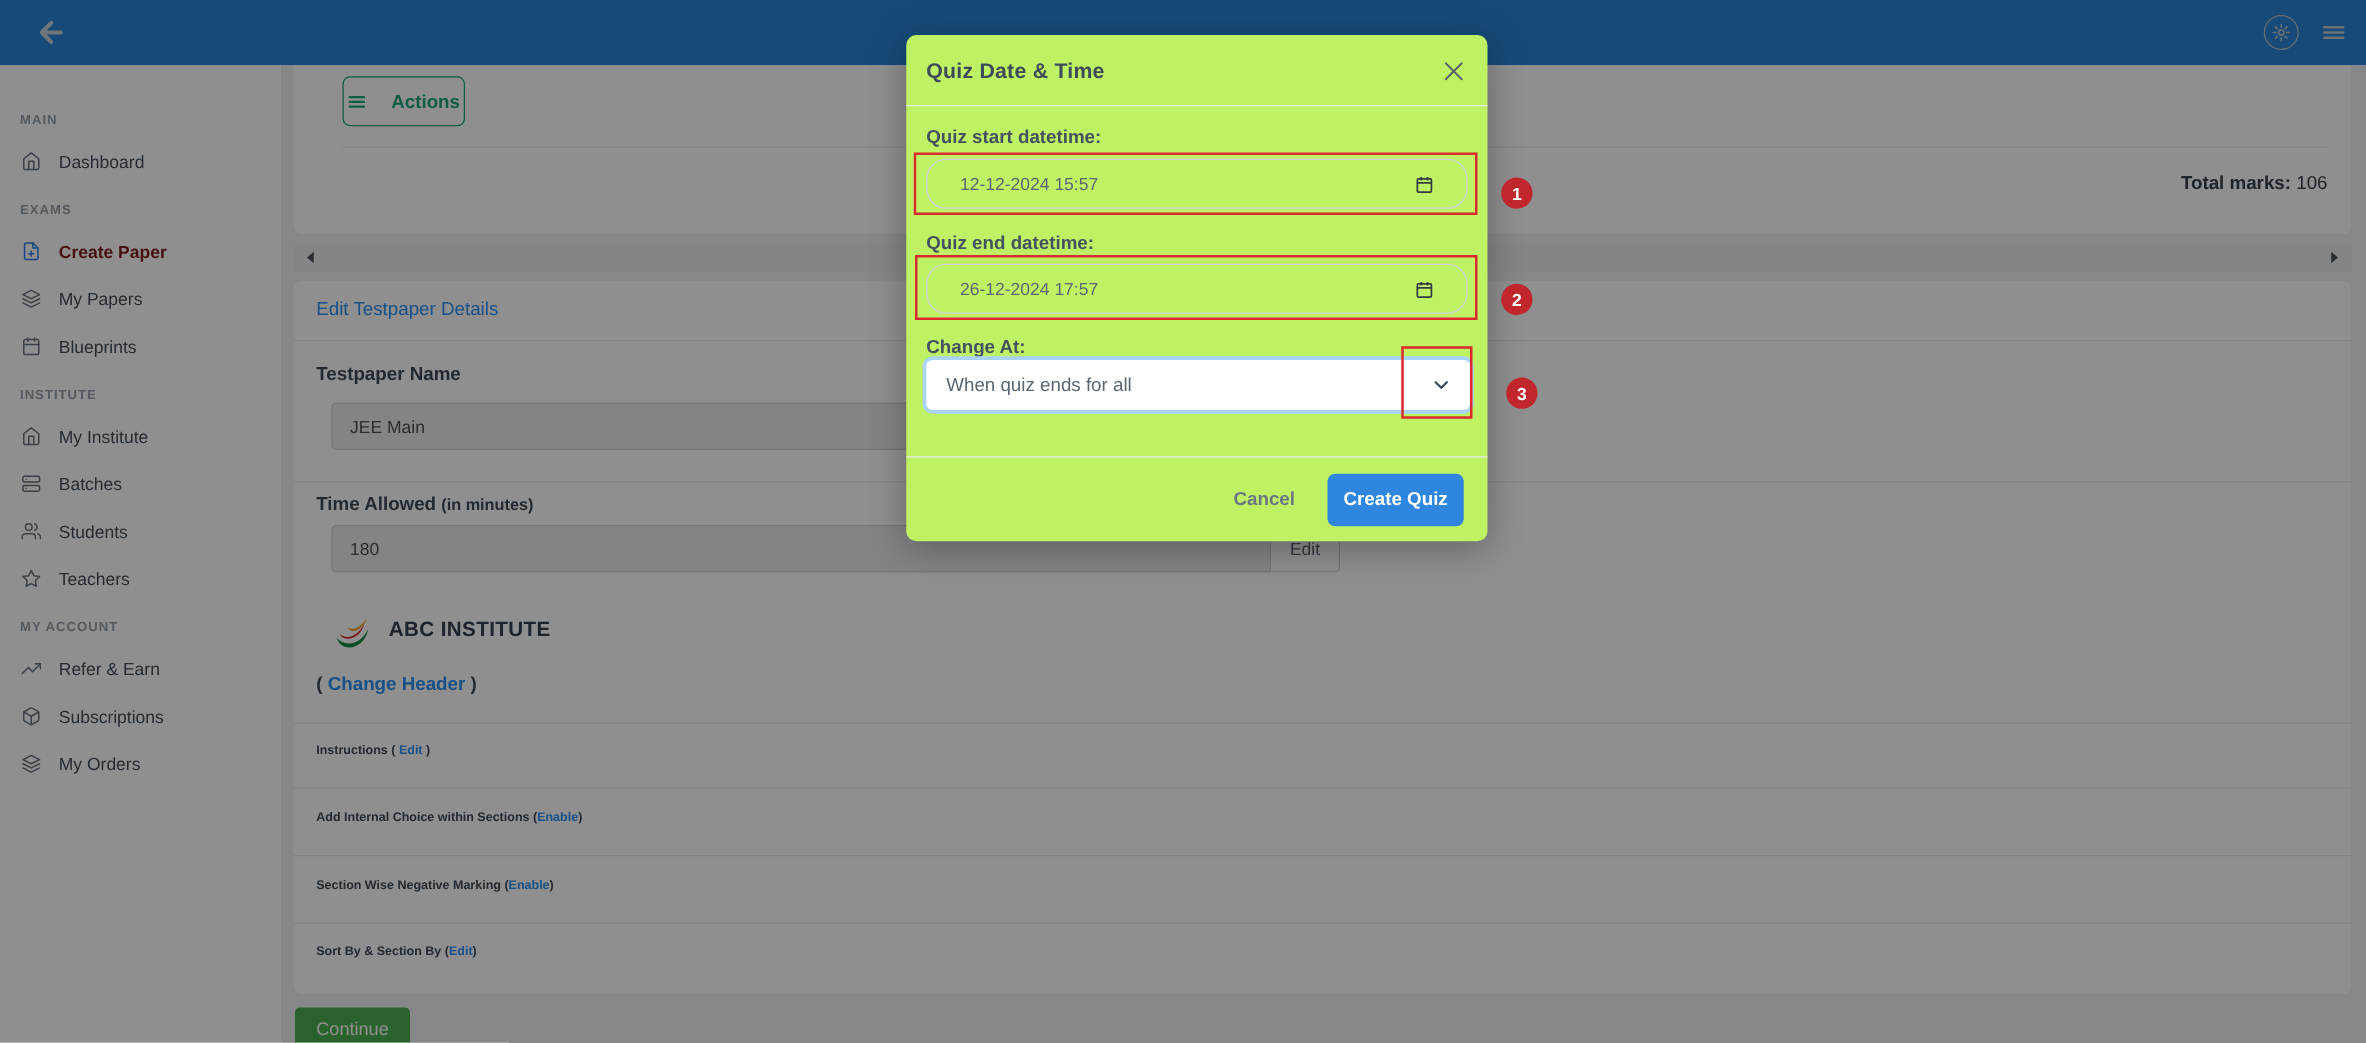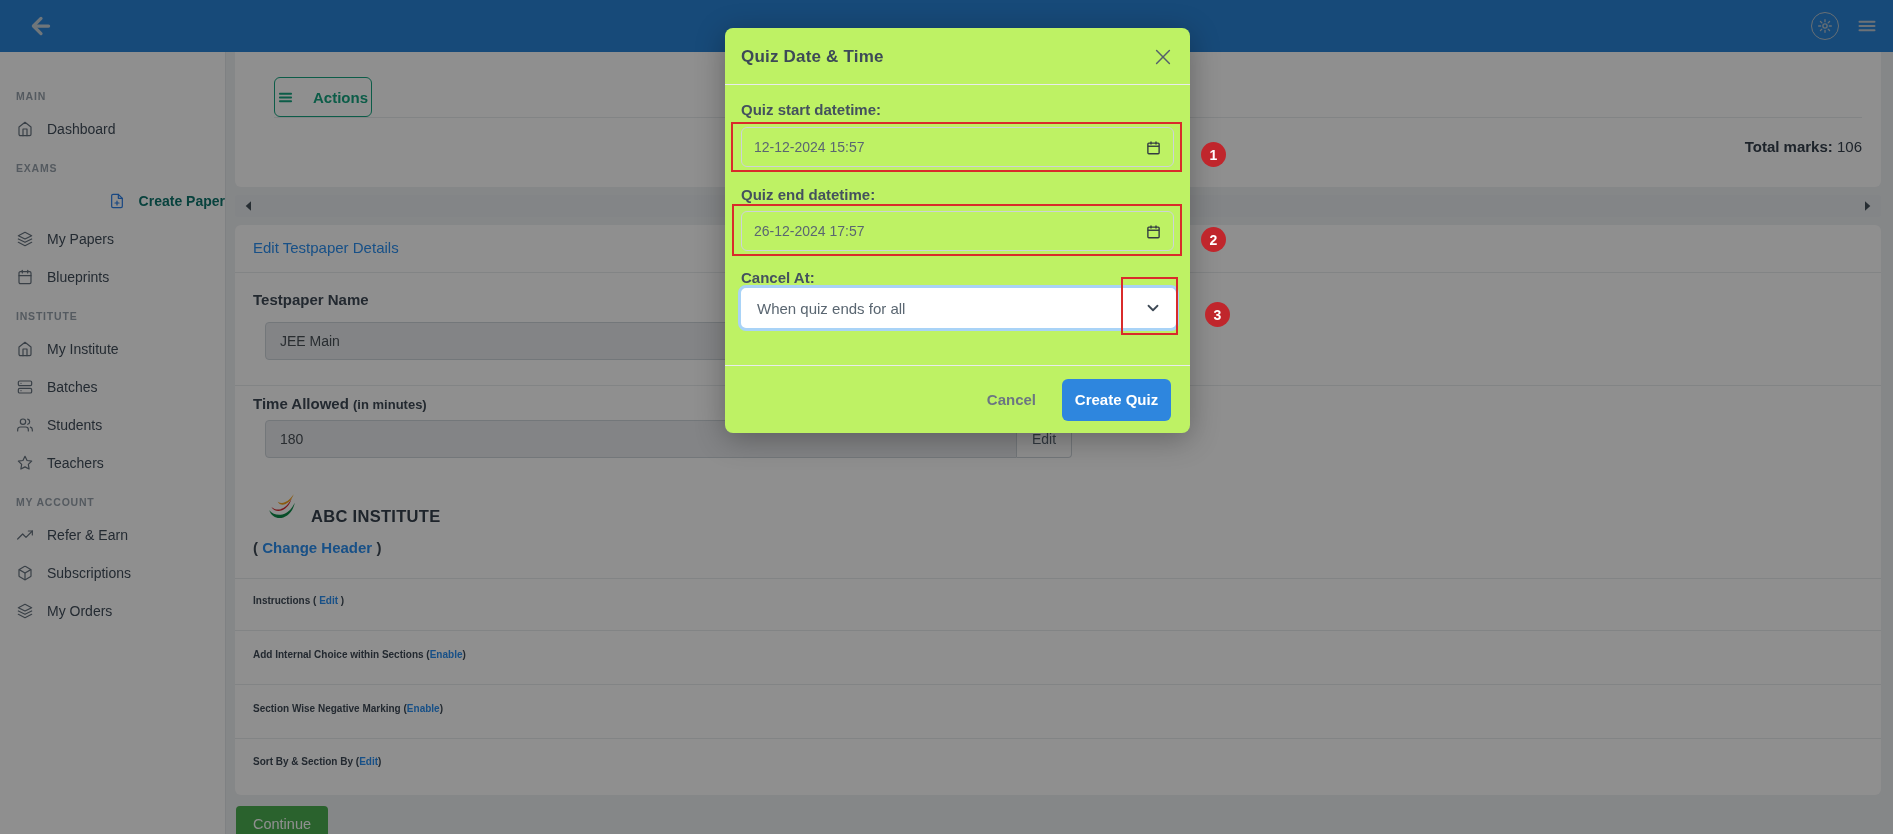--- a/index.html
+++ b/index.html
@@ -13,63 +13,63 @@
   .tb-right { position:absolute; right:16px; top:0; height:52px; display:flex; align-items:center; gap:18px; }
   .gear-wrap { width:28px; height:28px; border:1.5px solid #b9c6cf; border-radius:50%; display:flex; align-items:center; justify-content:center; color:#b9c6cf; }
   .hamburger { width:20px; height:20px; color:#c3ccd4; }
 
   
   .sidebar { position:absolute; left:0; top:52px; width:226px; height:782px; background:#ffffff; border-right:1px solid #e3e7ea; z-index:4; }
   .nav { padding-top:24px; }
   .section-label { margin:14px 0 8px 16px; font-size:10.5px; font-weight:bold; letter-spacing:0.8px; color:#97a1ab; }
   .nav-item { height:38px; display:flex; align-items:center; gap:14px; padding-left:17px; color:#414d5a; font-size:14px; cursor:pointer; }
   .nav-item .icon { color:#67737f; }
-  .nav-item.active { color:#0f766e; font-weight:bold;justify-content:flex-end; }
+  .nav-item.active { color:#7f1d1d; font-weight:bold; }
   .nav-item.active .icon { color:#2b7fe8; }
   .icon { width:16px; height:16px; flex:0 0 16px; }
   svg { display:block; }
 
   
   .card { position:absolute; background:#ffffff; border-radius:6px; }
   .card1 { left:235px; top:52px; width:1646px; height:135px; border-radius:0 0 6px 6px; }
-  .actions-btn { position:absolute; left:39px; top:9px; width:98px; height:40px; border:1px solid #16a580; border-radius:6px; background:transparent; color:#16a580; font-size:15px; font-weight:bold; display:flex; align-items:center; justify-content:center; gap:20px; cursor:pointer; font-family:inherit;margin-top:16px; }
+  .actions-btn { position:absolute; left:39px; top:9px; width:98px; height:40px; border:1px solid #16a580; border-radius:6px; background:transparent; color:#16a580; font-size:15px; font-weight:bold; display:flex; align-items:center; justify-content:center; gap:20px; cursor:pointer; font-family:inherit; }
   .card1-divider { position:absolute; left:39px; right:19px; top:65px; border-top:1px solid #e8ebee; }
   .total-marks { position:absolute; right:19px; top:86px; font-size:15px; color:#36414d; }
   .total-marks b { font-weight:bold; }
 
   .scroll-strip { position:absolute; left:235px; top:195px; width:1646px; height:22px; background:#e9edf1; border-radius:3px; z-index:3; }
   .strip-arrow { position:absolute; top:3px; width:16px; height:16px; color:#47525c; cursor:pointer; }
   .strip-arrow.left { left:6px; } .strip-arrow.right { right:6px; }
 
   .card2 { left:235px; top:225px; width:1646px; height:570px; }
   .edit-details { position:absolute; left:18px; top:14px; font-size:15px; font-weight:500; color:#2b8ff0; text-decoration:none; cursor:pointer; }
   .hdiv { position:absolute; left:0; right:0; border-top:1px solid #e8ebee; }
   .field-label { position:absolute; left:18px; font-size:15px; font-weight:bold; color:#3f4a56; }
   .field-suffix { font-size:13px; }
   .input-group { position:absolute; left:18px; height:38px; display:flex; }
   .tp-input { width:752px; height:38px; background:#e9ecef; border:1px solid #ced4da; border-radius:4px 0 0 4px; font-size:14px; color:#495057; padding-left:14px; display:flex; align-items:center;margin-left:12px; }
   .append-edit { width:55px; height:38px; border:1px solid #ced4da; border-left:none; border-radius:0 4px 4px 0; background:#ffffff; color:#5a6673; font-size:14px; cursor:pointer; font-family:inherit; }
   .inst-logo { position:absolute; left:30px; top:264px; width:34px; height:34px; }
-  .inst-name { position:absolute; left:76px; top:270px; font-size:16.5px; font-weight:bold; color:#36414d; letter-spacing:0.3px;margin-top:12px; }
+  .inst-name { position:absolute; left:76px; top:270px; font-size:16.5px; font-weight:bold; color:#36414d; letter-spacing:0.3px; }
   .change-header { position:absolute; left:18px; top:314px; font-size:15px; font-weight:bold; color:#3f4a56; }
   .blue-link { color:#2b8ff0; font-weight:bold; text-decoration:none; cursor:pointer; }
   .opt-row { position:absolute; left:18px; font-size:10px; font-weight:bold; color:#3f4a56; }
 
   .continue-btn { position:absolute; left:236px; top:806px; width:92px; height:36px; background:#4caf50; border:none; border-radius:4px; color:#ffffff; font-size:14.5px; cursor:pointer; font-family:inherit; z-index:3; }
 
   
   .backdrop { position:absolute; inset:0; background:rgba(0,0,0,0.44); z-index:50; }
 
   
   .modal { position:absolute; left:725px; top:28px; width:465px; height:405px; background:#bef264; border-radius:8px; box-shadow:0 6px 30px rgba(0,0,0,0.3); z-index:100; }
   .modal-header { position:relative; height:57px; border-bottom:1px solid #e8ebee; }
   .modal-title { position:absolute; left:16px; top:19px; font-size:17px; font-weight:600; color:#3d4a57; letter-spacing:0.2px; }
   .modal-close { position:absolute; right:16px; top:18px; width:22px; height:22px; color:#55606b; background:none; border:none; cursor:pointer; padding:0; }
   .m-label { position:absolute; left:16px; font-size:15px; font-weight:bold; color:#44515e; }
-  .dt-input { position:absolute; left:16px; width:433px; height:40px; border:1px solid #cdd3d8; border-radius:6px; display:flex; align-items:center; font-size:14px; color:#5a6671; padding:0 12px; cursor:text; }
+  .dt-input { position:absolute; left:16px; width:433px; height:40px; border:1px solid #cdd3d8; border-radius:16px; display:flex; align-items:center; font-size:14px; color:#5a6671; padding:0 26px; cursor:text; }
   .dt-input .dt-value { flex:1; }
   .dt-cal { width:15px; height:15px; color:#333b42; cursor:pointer; }
   .result-select { position:absolute; left:13px; top:257px; width:441px; height:46px; border:3px solid #a9d3f7; border-radius:8px; display:flex; align-items:center; font-size:15px; color:#5a6671; padding:0 14px 0 16px; cursor:pointer; background:#fff; }
   .result-select .sel-value { flex:1; }
   .sel-chevron { width:18px; height:18px; color:#3f4a56; }
   .modal-footer { position:absolute; left:0; right:0; top:337px; bottom:0; border-top:1px solid #e8ebee; display:flex; align-items:center; justify-content:flex-end; gap:26px; padding-right:19px; }
   .cancel-btn { background:none; border:none; font-size:15px; font-weight:bold; color:#6c7682; cursor:pointer; font-family:inherit; }
   .create-btn { width:109px; height:42px; background:#2e86de; border:none; border-radius:6px; color:#ffffff; font-size:15px; font-weight:bold; cursor:pointer; font-family:inherit; }
 
   
@@ -342,21 +342,21 @@
       <span class="dt-cal">
           <svg viewBox="0 0 24 24" width="15" height="15" fill="none" stroke="currentColor" stroke-width="2.2" stroke-linejoin="round">
             <rect x="3" y="5" width="18" height="17" rx="1.5"></rect>
             <line x1="16" y1="2.5" x2="16" y2="7"></line>
             <line x1="8" y1="2.5" x2="8" y2="7"></line>
             <line x1="3" y1="10" x2="21" y2="10"></line>
           </svg>
         </span>
     </div>
 
-    <div class="m-label" style="top:241px">Cancel At:</div>
+    <div class="m-label" style="top:241px">Change At:</div>
     <div class="result-select">
       <span class="sel-value">When quiz ends for all</span>
       <span class="sel-chevron">
           <svg viewBox="0 0 24 24" width="18" height="18" fill="none" stroke="currentColor" stroke-width="2.4" stroke-linecap="round" stroke-linejoin="round">
             <polyline points="6 9 12 15 18 9"></polyline>
           </svg>
         </span>
     </div>
 
     <div class="modal-footer">

